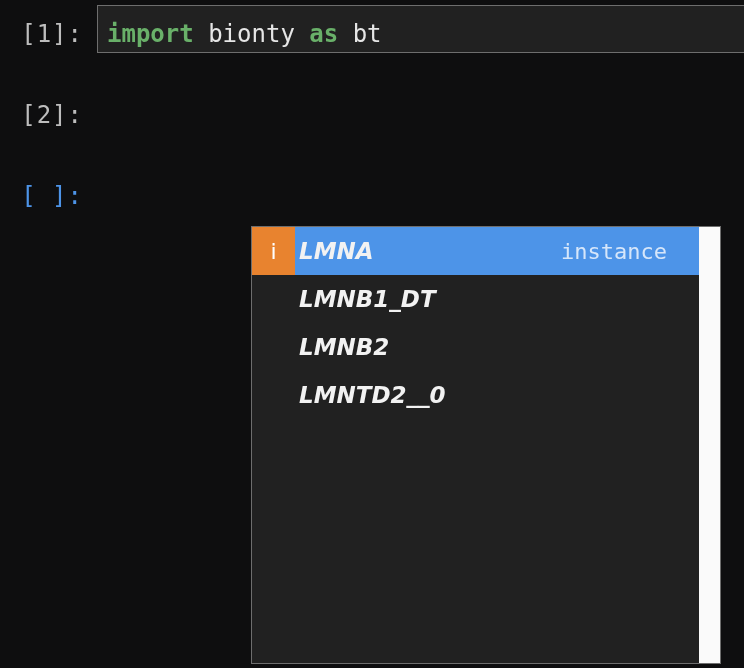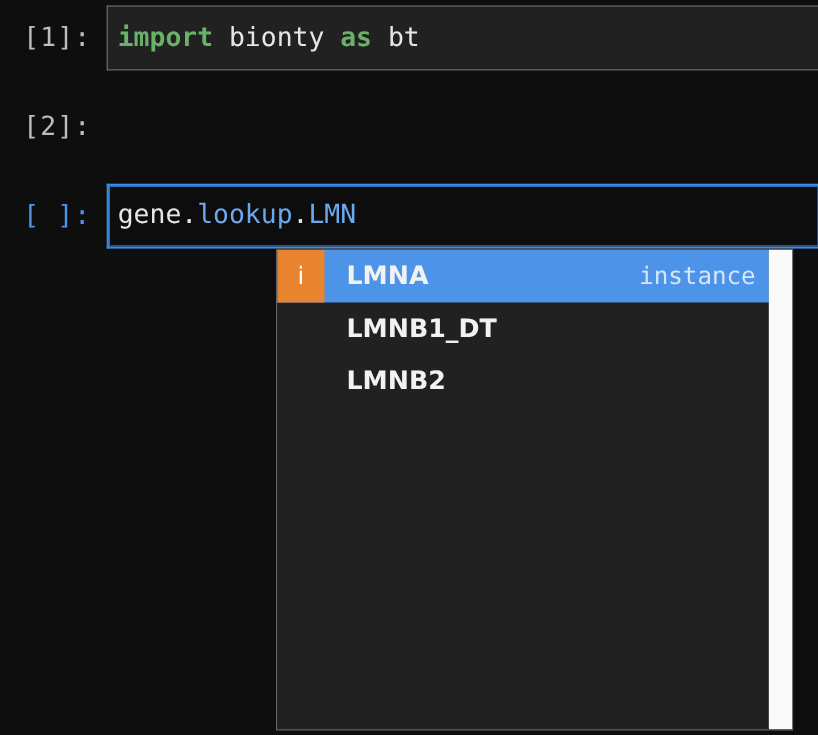--- a/index.html
+++ b/index.html
@@ -41,21 +41,21 @@
     line-height: 59px;
     letter-spacing: 1px;
     white-space: pre;
     user-select: none;
   }
   .prompt.active { color: #4d94e8; }
 
   .editor {
     position: relative;
     flex: 1;
-    height: 59px;
+    height: 48px;
     background: #212121;
     border: 1px solid #6e6e6e;
     border-right: none;
     box-sizing: border-box;
     overflow: hidden;
   }
   .editor.active {
     background: #0d0d0d;
     border: 2px solid #3b8ae5;
     border-right: none;
@@ -119,27 +119,28 @@
     justify-content: center;
     color: #ffffff;
     font-family: "DejaVu Sans", sans-serif;
     font-size: 22px;
     font-weight: normal;
   }
   .type-badge.instance { background: #e8832f; }
   .type-badge.blank { background: transparent; }
 
   .comp-label {
-    padding-left: 20px;
+    padding-left: 4px;
     flex: 1;
     white-space: nowrap;
+    font-style: italic;
   }
 
   .comp-type {
-    padding-right: 12px;
+    padding-right: 32px;
     font-family: "DejaVu Sans Mono", monospace;
     font-size: 22px;
     font-weight: normal;
     color: #d6e6fa;
   }
 
   .completer-scrollbar {
     width: 21px;
     flex: 0 0 21px;
     background: #fafafa;
@@ -165,23 +166,20 @@
       <div class="code"><span class="tok-kw">import</span><span class="tok-plain"> bionty </span><span class="tok-kw">as</span><span class="tok-plain"> bt</span></div>
     </div>
   </div>
 
   <div class="cell" style="top:86px;">
     <div class="prompt">[2]:</div>
   </div>
 
   <div class="cell" style="top:167px;">
     <div class="prompt active">[ ]:</div>
-    <div class="editor active">
-      <div class="code"><span class="tok-plain">gene</span><span class="tok-plain">.</span><span class="tok-attr">lookup</span><span class="tok-plain">.</span><span class="tok-attr">LMN</span></div>
-    </div>
   </div>
 
 </div>
 
 <div id="completer">
   <div class="completer-list">
 
     <div class="comp-item selected">
       <div class="type-badge instance">i</div>
       <div class="comp-label">LMNA</div>
@@ -197,20 +195,21 @@
 
     <div class="comp-item">
       <div class="type-badge blank"></div>
       <div class="comp-label">LMNB2</div>
       <div class="comp-type"></div>
     </div>
 
 
     <div class="comp-item">
       <div class="type-badge blank"></div>
+      <div class="comp-label">LMNTD2__0</div>
       <div class="comp-type"></div>
     </div>
 
     <div class="comp-item">
       <div class="type-badge blank"></div>
       <div class="comp-type"></div>
     </div>
 
 
     <div class="comp-item">

